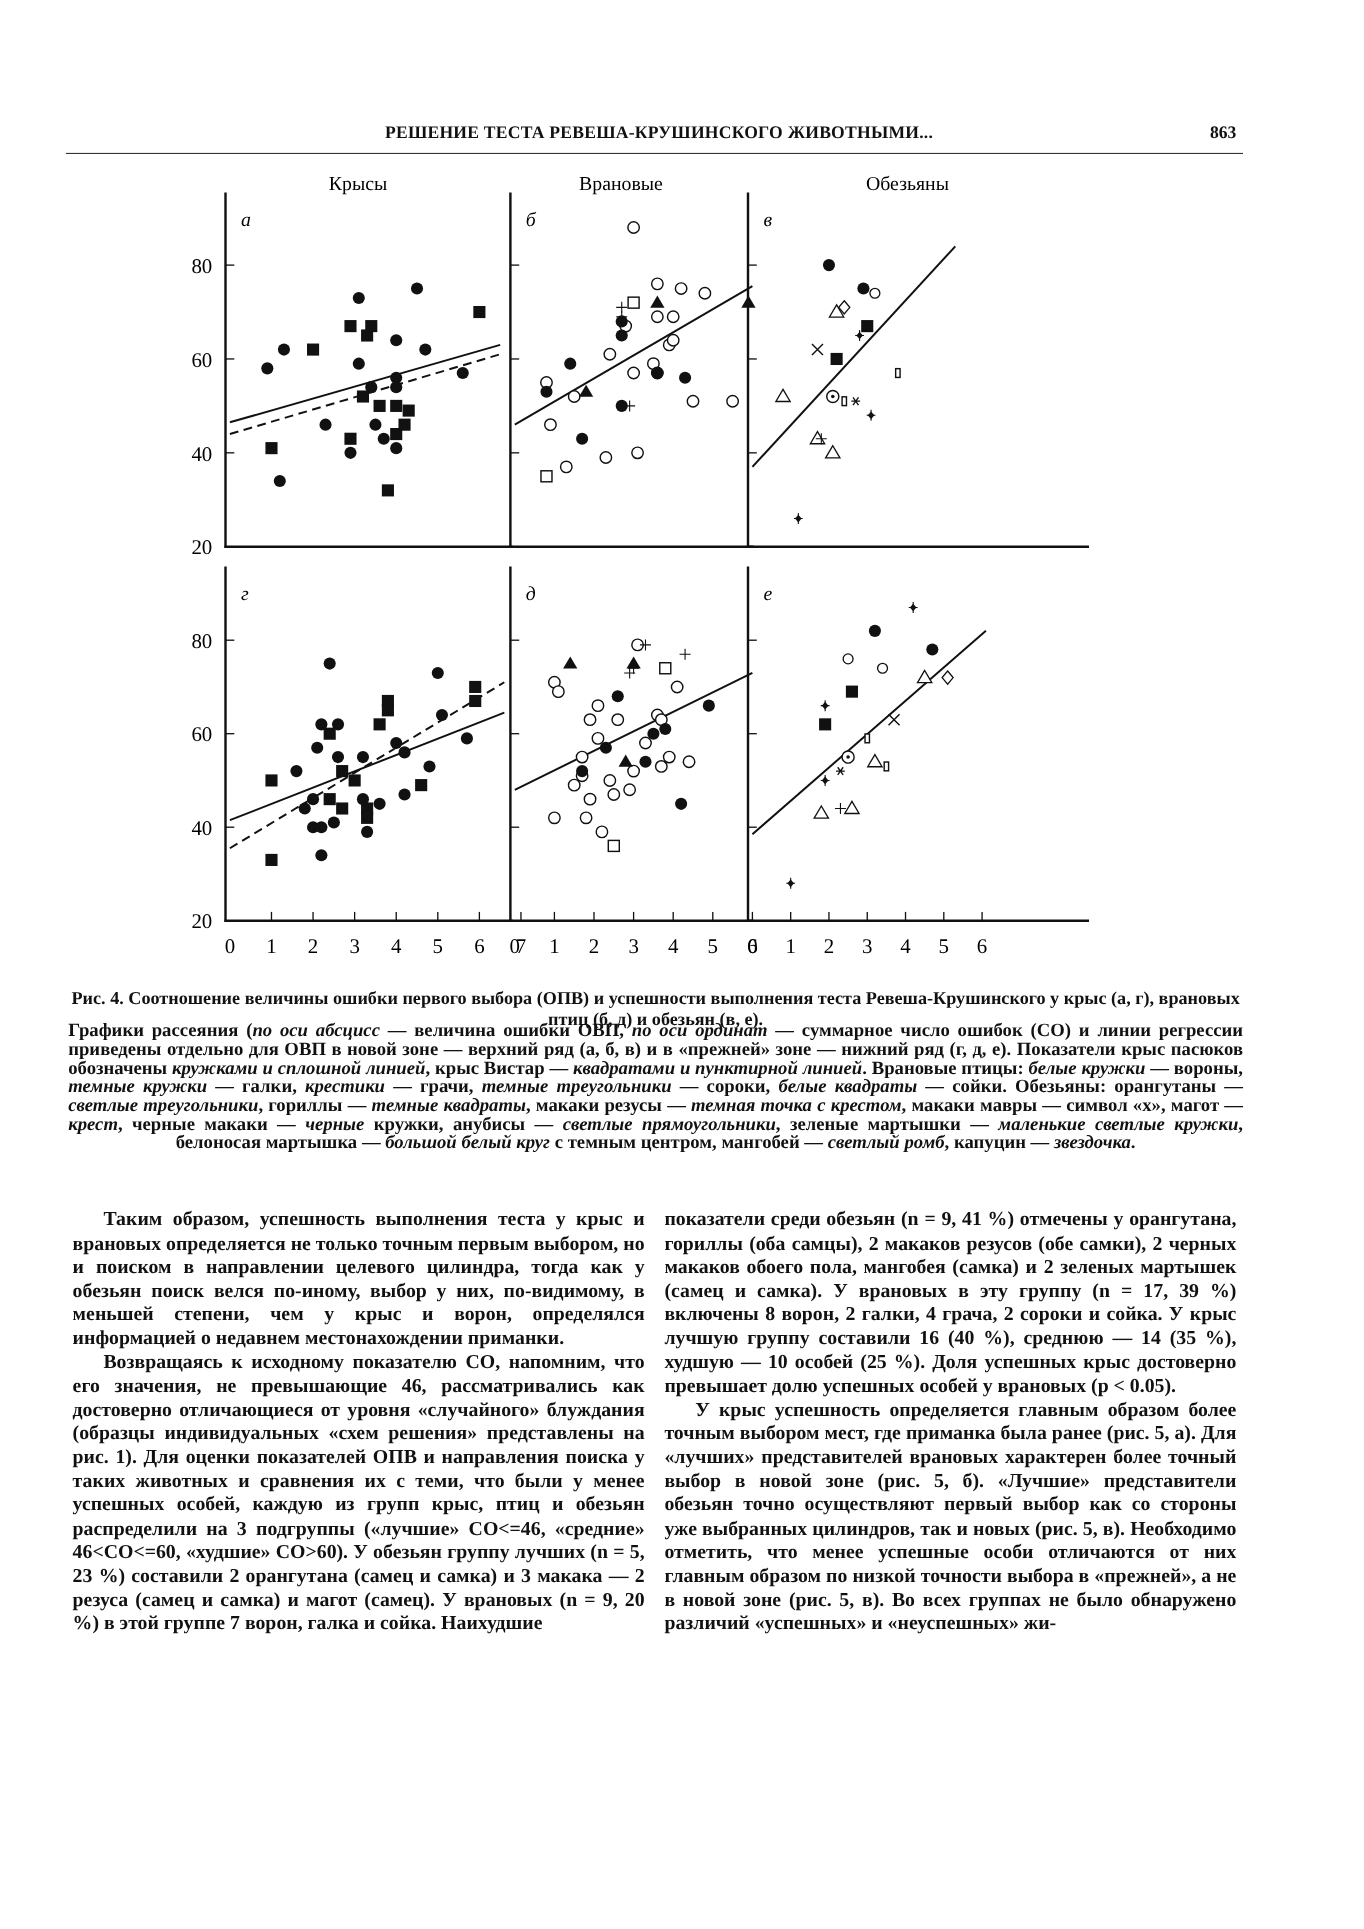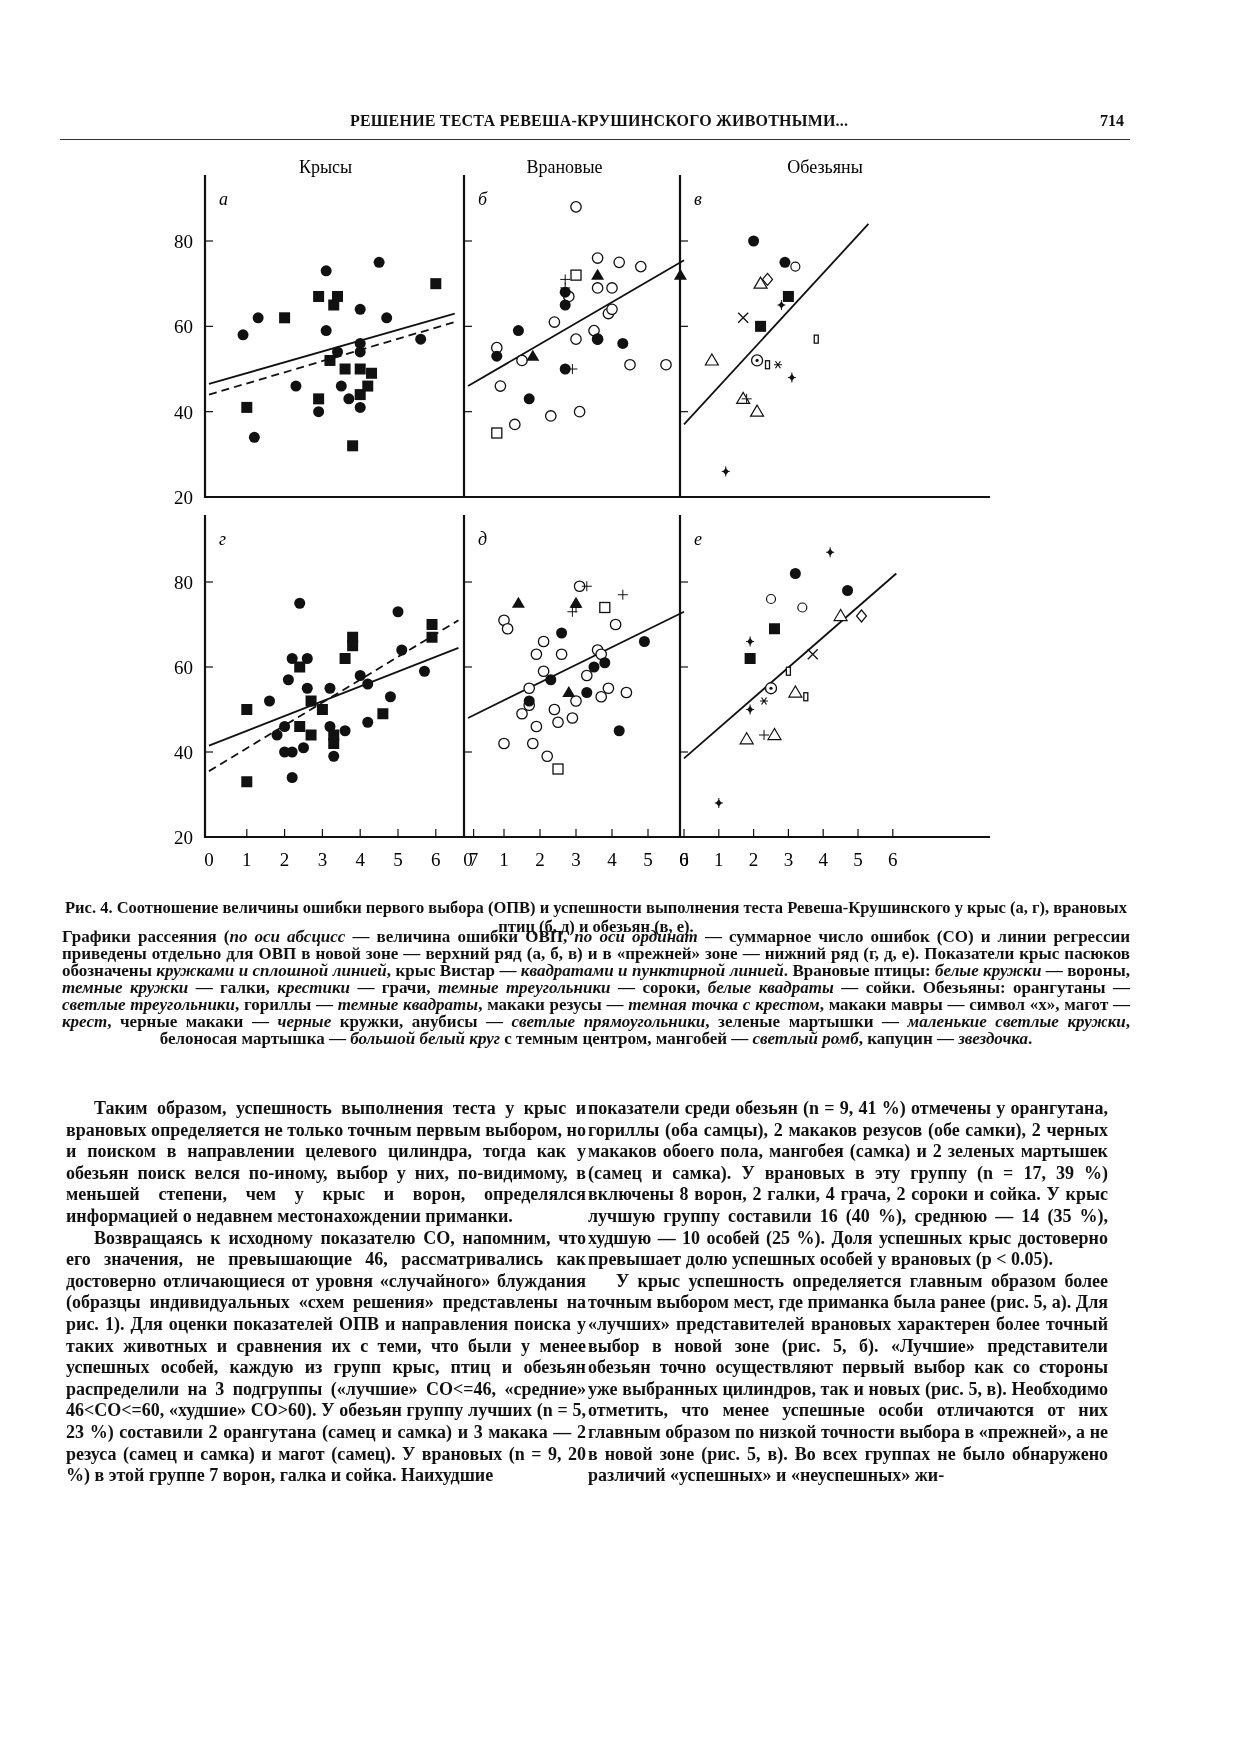--- a/index.html
+++ b/index.html
@@ -8,28 +8,28 @@
   .page-num{position:absolute;left:1100px;top:112px;font-size:16px;font-weight:bold;}
   .head-rule{position:absolute;left:60px;top:139px;width:1070px;height:1px;background:#333;}
   #fig{position:absolute;left:0;top:0;}
   .caption{position:absolute;left:62px;top:882px;width:1068px;font-size:16.5px;font-weight:bold;text-align:center;line-height:19px;margin-top:16px;}
   .caption-notes{position:absolute;left:62px;top:928px;width:1068px;font-size:17px;line-height:17px;text-align:justify;text-align-last:center;font-weight:bold;}
   .caption-notes i{font-weight:bold;}
   .col{position:absolute;top:1098px;width:520px;font-size:18px;line-height:21.6px;text-align:justify;font-weight:bold;}
   .col p{margin:0;text-indent:28px;}
   .col p.noindent{text-indent:0;}
   .col-left{left:66px;}
-  .col-right{left:588px;}
+  .col-right{left:604px;}
   svg text{font-family:"Liberation Serif","DejaVu Serif",serif;}
 </style>
 </head>
 <body>
 
 <div class="running-head">РЕШЕНИЕ ТЕСТА РЕВЕША-КРУШИНСКОГО ЖИВОТНЫМИ...</div>
-<div class="page-num">714</div>
+<div class="page-num">863</div>
 <div class="head-rule"></div>
 
 <svg id="fig" width="1240" height="880">
     <g>
       <line x1="205" y1="175" x2="205" y2="498" stroke="#111" stroke-width="2.2"></line>
       <line x1="204" y1="497" x2="466" y2="497" stroke="#111" stroke-width="2.2"></line>
       <line x1="205" y1="411.6666666666667" x2="213" y2="411.6666666666667" stroke="#111" stroke-width="1.2"></line>
       <line x1="205" y1="326.33333333333337" x2="213" y2="326.33333333333337" stroke="#111" stroke-width="1.2"></line>
       <line x1="205" y1="241" x2="213" y2="241" stroke="#111" stroke-width="1.2"></line>
       <text x="193" y="504" font-size="19" text-anchor="end">20</text>

